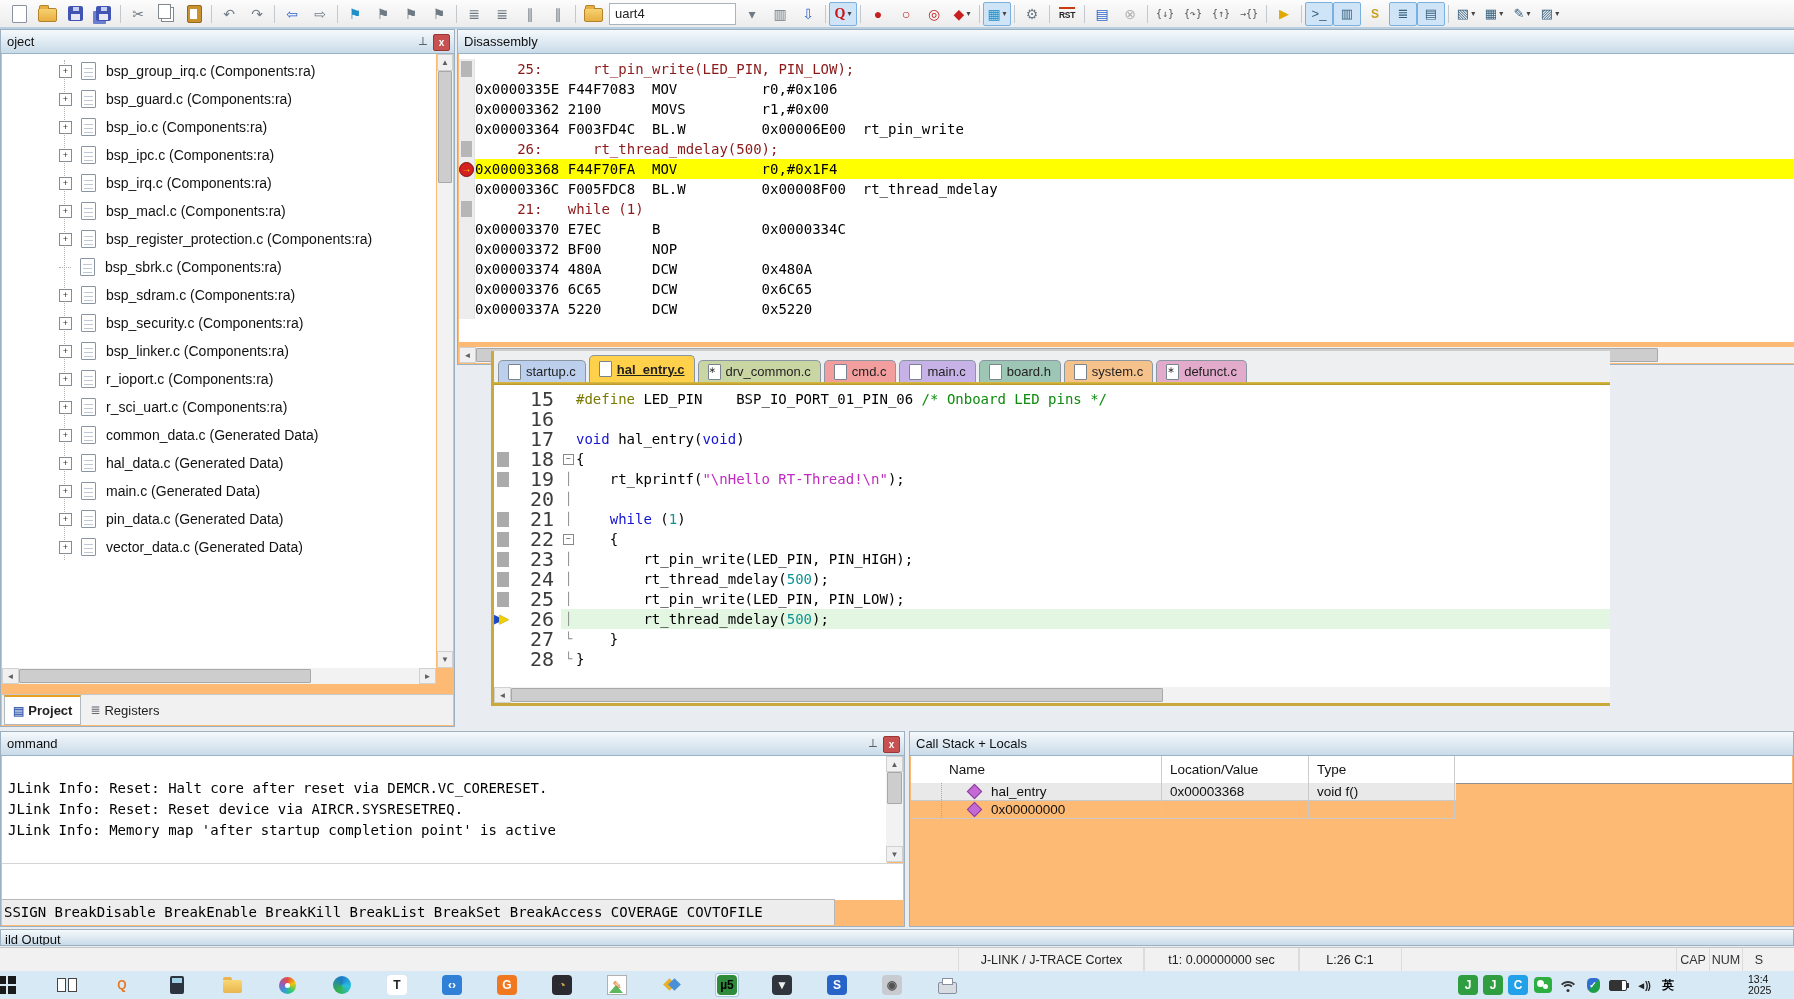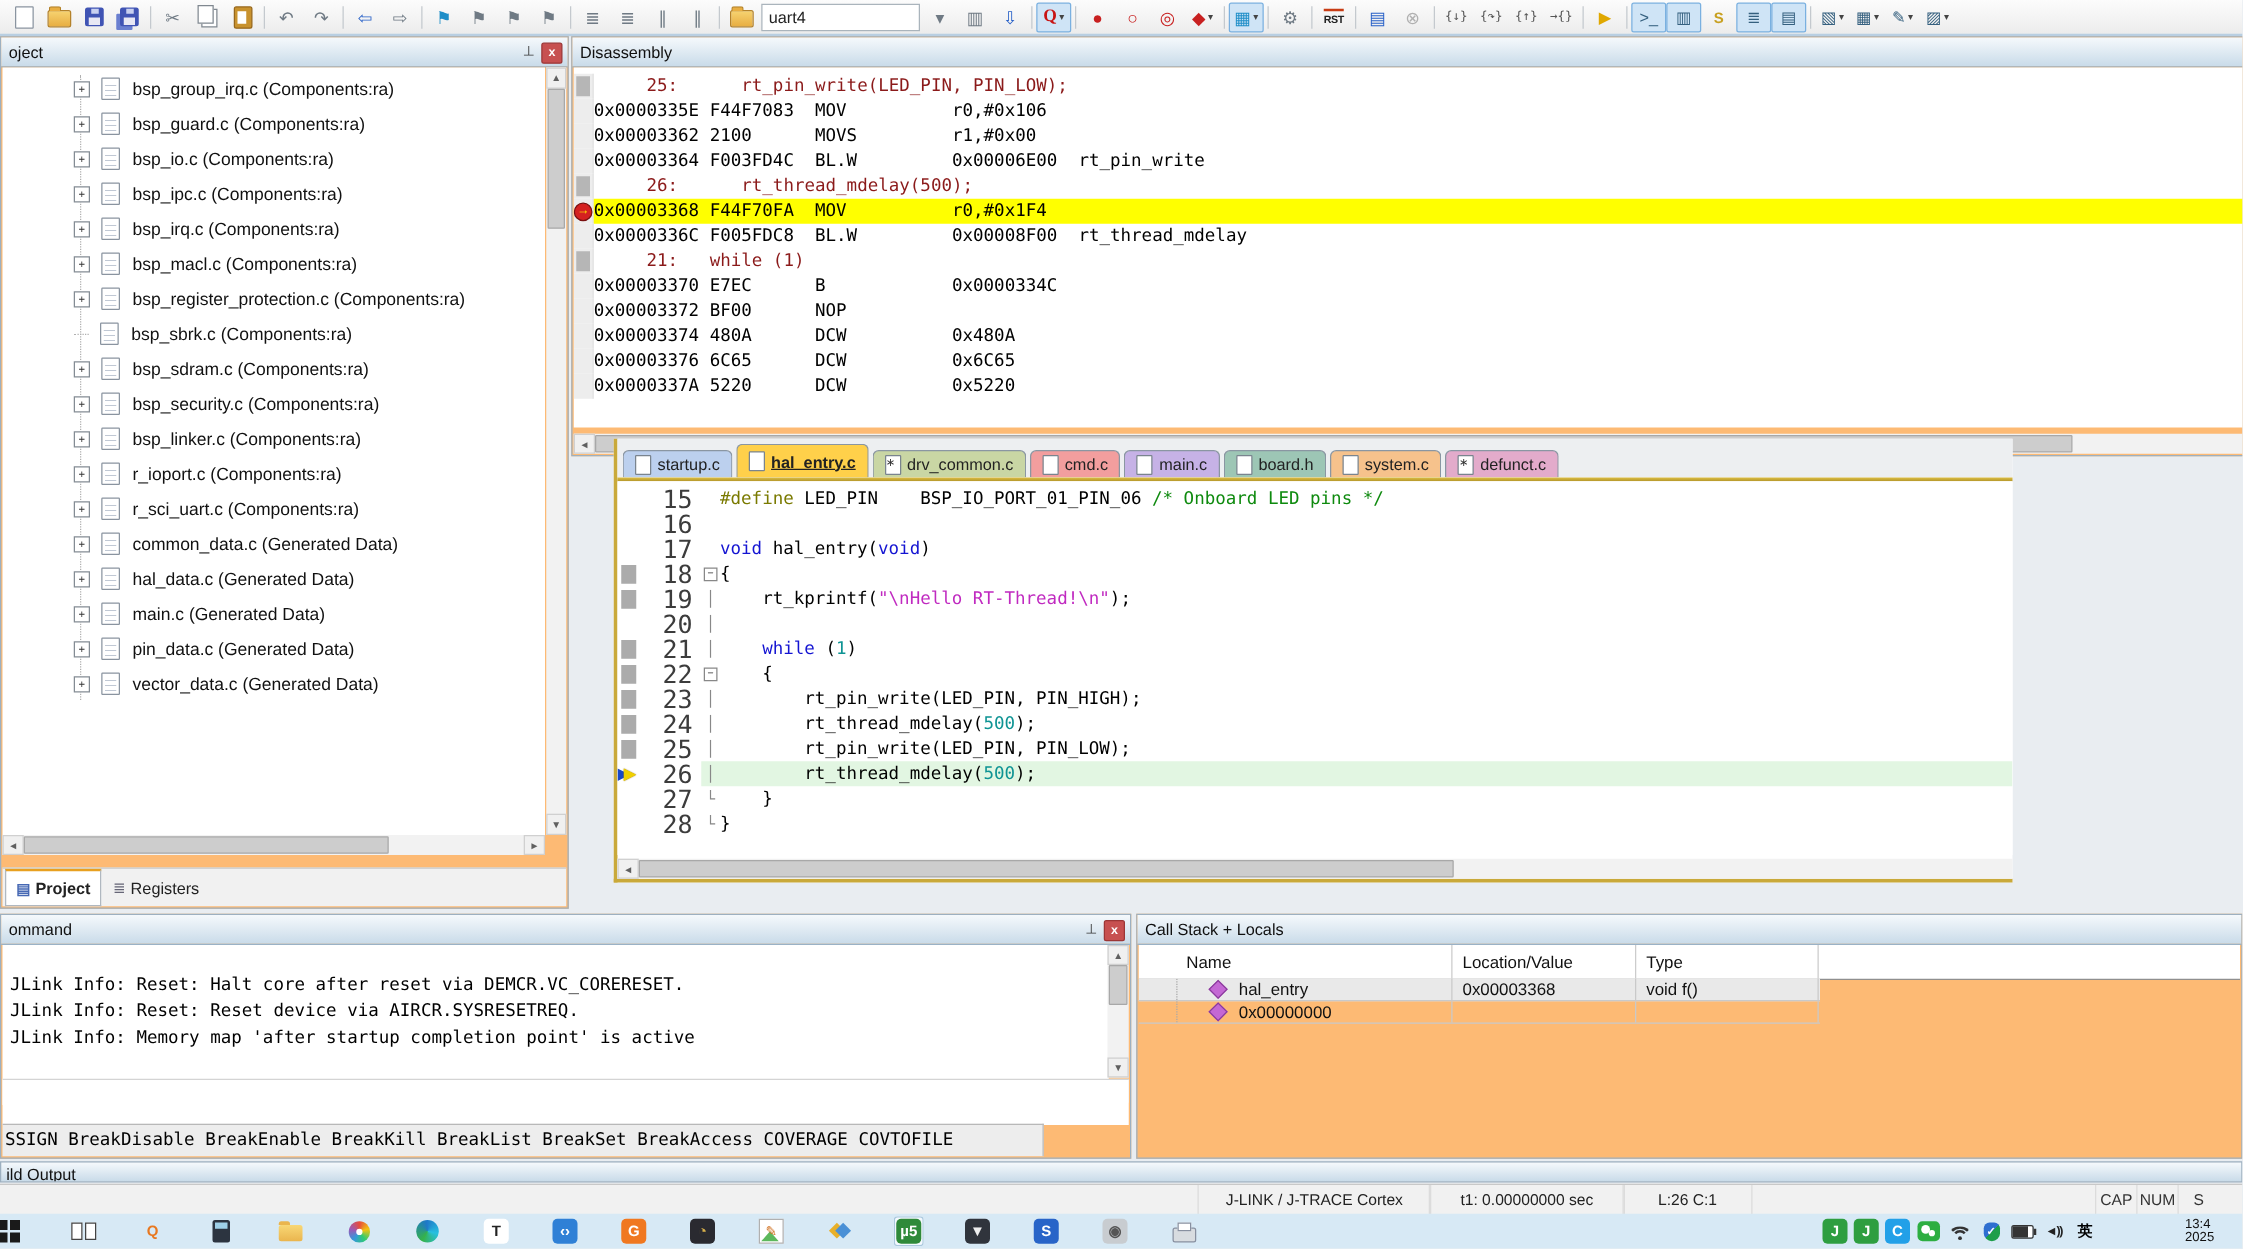--- a/index.html
+++ b/index.html
@@ -800,21 +800,21 @@
           <span>✎</span>
         </span>
       </div>
       <div class="app">
         <span class="k-diam">
           <b></b>
           <b></b>
         </span>
       </div>
       <div class="app active">
-        <span class="ag" style="background: rgb(47, 138, 58); color: #ffffff;">µ5</span>
+        <span class="ag" style="background: rgb(47, 138, 58); color: #000000;">µ5</span>
       </div>
       <div class="app">
         <span class="ag" style="background: rgb(48, 52, 60); color: rgb(238, 238, 238);">▼</span>
       </div>
       <div class="app">
         <span class="ag" style="background: rgb(40, 100, 200); color: rgb(255, 255, 255);">S</span>
       </div>
       <div class="app">
         <span class="ag" style="background: rgb(200, 204, 208); color: rgb(85, 85, 85);">◉</span>
       </div>

